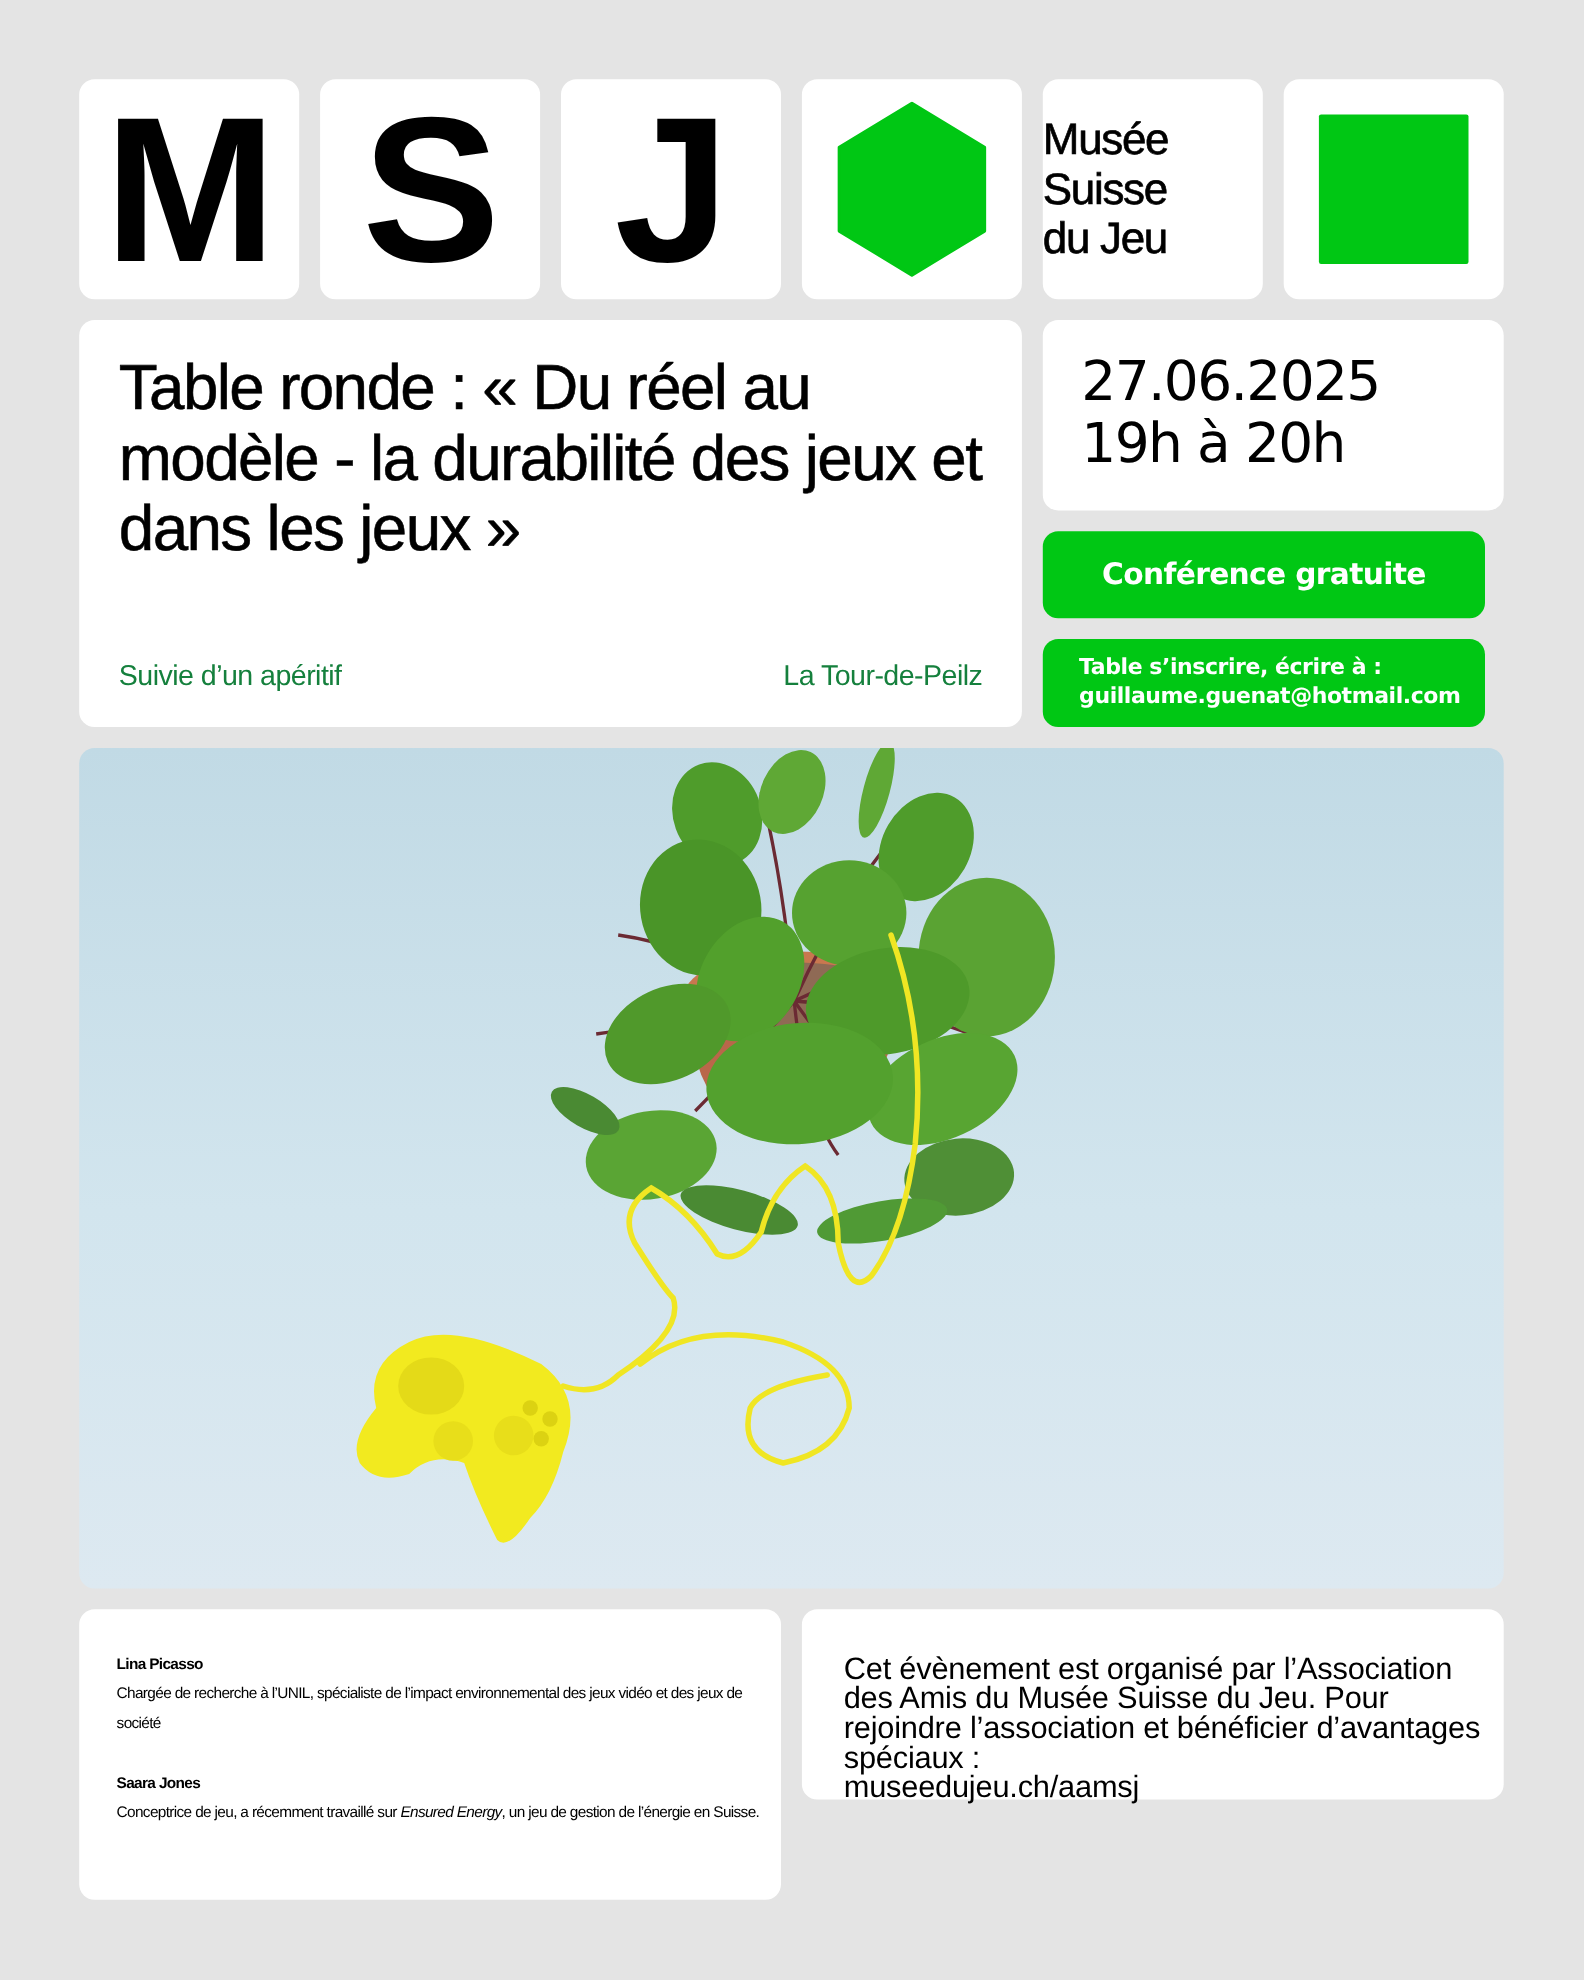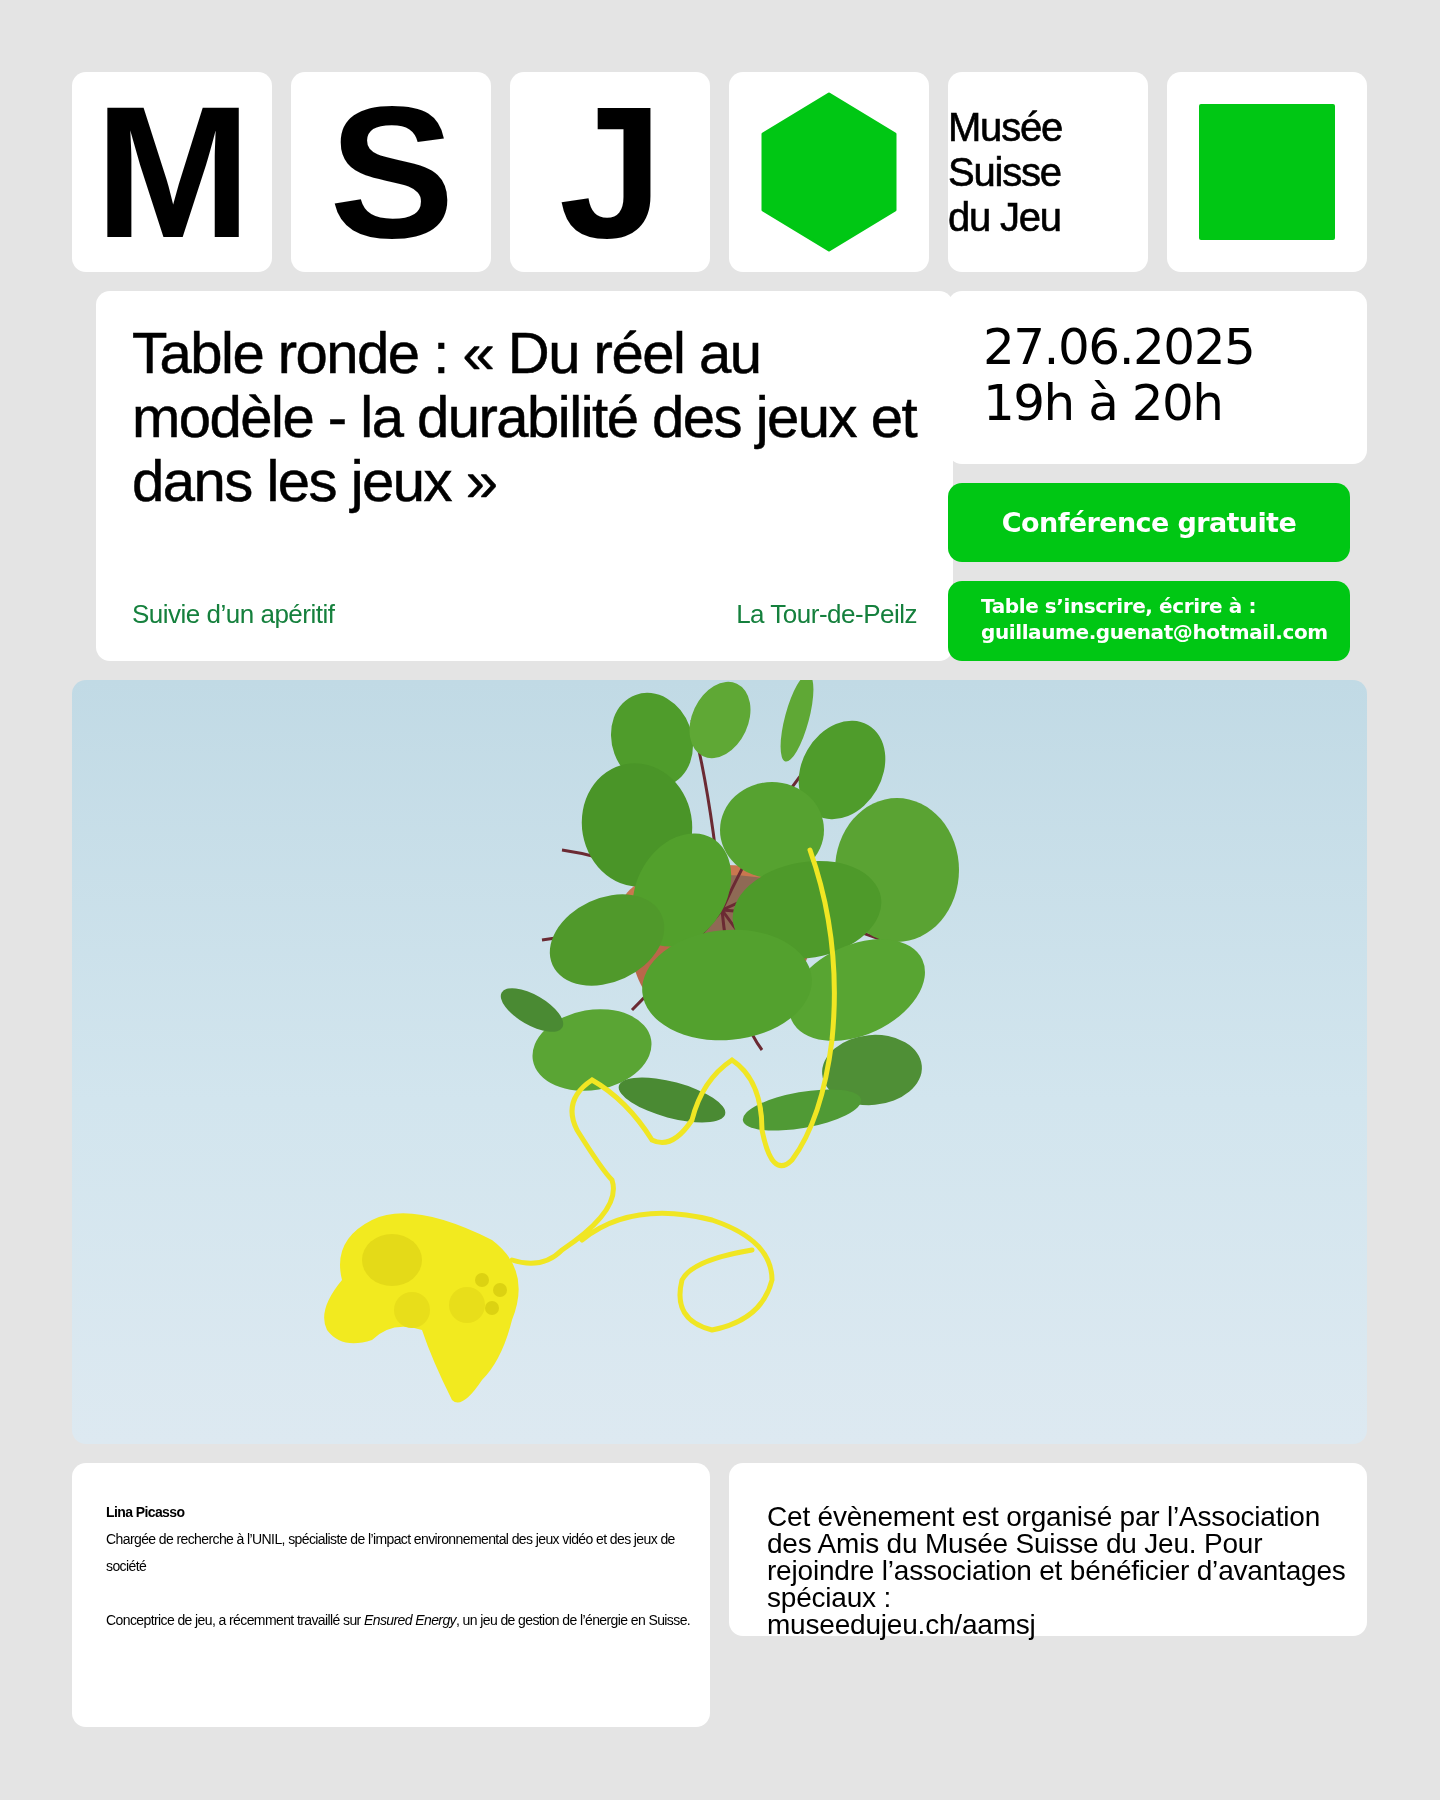--- a/index.html
+++ b/index.html
@@ -2,21 +2,21 @@
 <html><head>
 <meta charset="utf-8">
 <style>
   * { box-sizing: border-box; margin: 0; padding: 0; }
   html, body { width: 1440px; height: 1800px; background: #e4e4e4; overflow: hidden; }
   body { position: relative; font-family: "Liberation Sans", sans-serif; color: #000; }
   .card { position: absolute; background: #fff; border-radius: 14px; }
   .tile { top: 72px; width: 200px; height: 200px; display: flex; align-items: center; justify-content: center; }
   .letter { font-family: "Liberation Sans", sans-serif; font-weight: 700; font-size: 188px; line-height: 1; letter-spacing: -2px; }
   .logo-text { font-family: "Liberation Sans", sans-serif; font-size: 40px; line-height: 45px; letter-spacing: -1.2px; font-weight: 400; -webkit-text-stroke: 0.6px #000; }
-  .title-card { left: 72px; top: 291px; width: 857px; height: 370px; margin-left: 24px; }
+  .title-card { left: 72px; top: 291px; width: 857px; height: 370px; }
   .title { position: absolute; left: 36px; top: 30px; width: 800px; font-family: "Liberation Sans", sans-serif; font-size: 58px; line-height: 64px; letter-spacing: -1.5px; -webkit-text-stroke: 0.5px #000; }
   .green-txt { position: absolute; top: 308px; font-size: 26px; color: #15803d; letter-spacing: -0.5px; }
   .date-card { left: 948px; top: 291px; width: 419px; height: 173px; }
   .date { position: absolute; left: 35px; top: 28px; font-family: "DejaVu Sans", sans-serif; font-size: 50px; line-height: 56px; letter-spacing: -1.5px; }
   .pill { position: absolute; left: 948px; width: 402px; background: #00c714; border-radius: 14px; color: #fff; font-family: "DejaVu Sans", sans-serif; font-weight: 700; }
   .pill-free { top: 483px; height: 79px; display: flex; align-items: center; justify-content: center; font-size: 27px; letter-spacing: -0.6px; }
   .pill-reg { top: 581px; height: 80px; padding: 12px 0 0 33px; font-size: 20px; line-height: 26px; letter-spacing: -0.4px; }
   .photo { position: absolute; left: 72px; top: 680px; width: 1295px; height: 764px; border-radius: 14px; overflow: hidden; background: linear-gradient(180deg, #c1dae5 0%, #d2e5ee 55%, #dde9f1 100%); }
   .photo svg { position: absolute; left: 0; top: 0; }
   .speakers { left: 72px; top: 1463px; width: 638px; height: 264px; }
@@ -127,20 +127,21 @@
     </g>
   </svg>
 </div>
 
 <div class="card speakers">
   <div class="spk" style="top:36px">
     <div><b>Lina Picasso</b></div>
     <div>Chargée de recherche à l’UNIL, spécialiste de l’impact environnemental des jeux vidéo et des jeux de société</div>
   </div>
   <div class="spk" style="top:144px">
+    <div><b>Saara Jones</b></div>
     <div><span>Conceptrice de jeu, a récemment travaillé sur </span><i>Ensured Energy</i><span>, un jeu de gestion de l’énergie en Suisse.</span></div>
   </div>
 </div>
 
 <div class="card assoc">
   <div class="assoc-txt">
     <span>Cet évènement est organisé par l’Association des Amis du Musée Suisse du Jeu. Pour rejoindre l’association et bénéficier d’avantages spéciaux :</span><br>
     <span>museedujeu.ch/aamsj</span>
   </div>
 </div>

